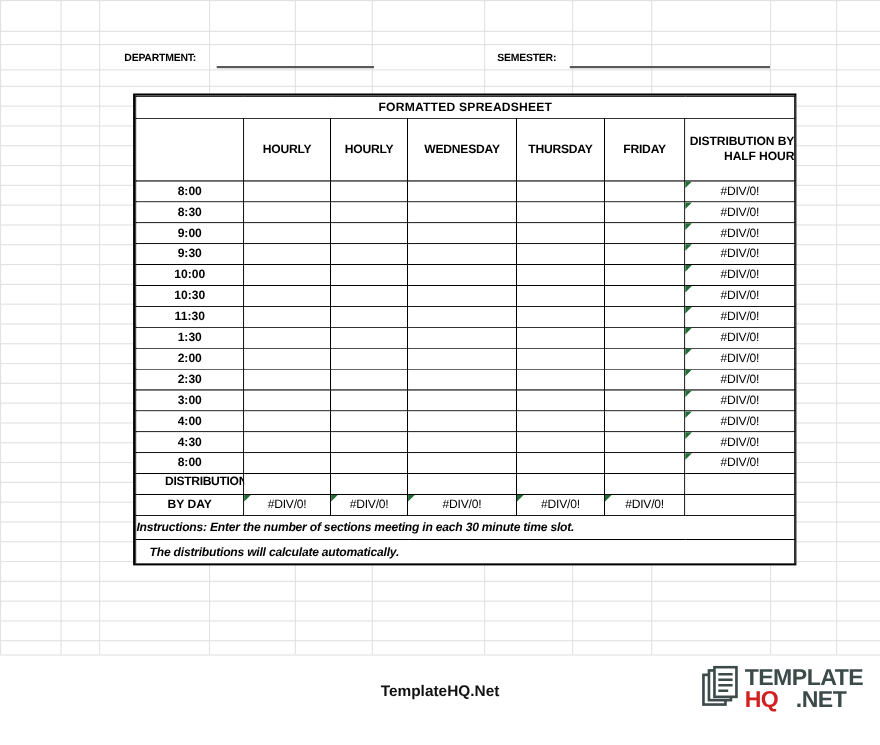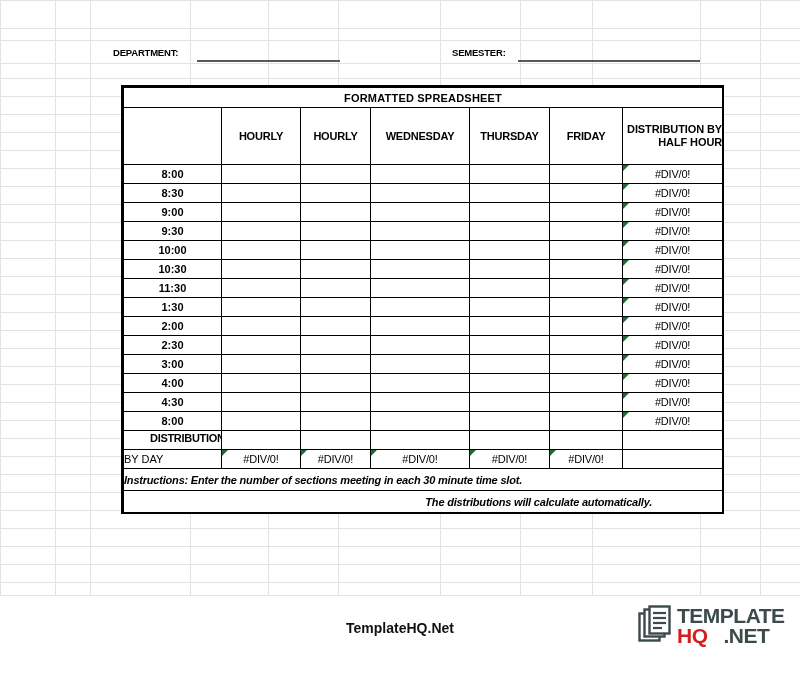--- a/index.html
+++ b/index.html
@@ -163,22 +163,22 @@
   }
   td.distlabel-row .overflow-text {
     position: absolute;
     left: 2px;
     top: 1px;
     white-space: nowrap;
     letter-spacing: -0.3px;
     padding-left: 24px;
   }
   td.byday {
-    text-align: left;
-    font-weight: normal;
+    text-align: center;
+    font-weight: bold;
     font-size: 11.5px;
     height: 18px;
     border-left: none;
   }
   td.bydayval {
     text-align: center;
     font-size: 9px;
     height: 18px;
     letter-spacing: -0.2px;
   }
@@ -188,22 +188,22 @@
     height: 21px;
     border-left: none;
     border-right: none;
     font-size: 11.5px;
     font-weight: bold;
     font-style: italic;
     letter-spacing: -0.2px;
     padding-left: 3px;
   }
   td.instr.second {
-    text-align: right;
-    padding-left: 0;
+    text-align: left;
+    padding-left: 12px;
     padding-right: 70px;
     border-bottom: none;
   }
 
   
   #footer-text {
     position: absolute;
     left: 0; right: 0;
     top: 620px;
     text-align: center;

